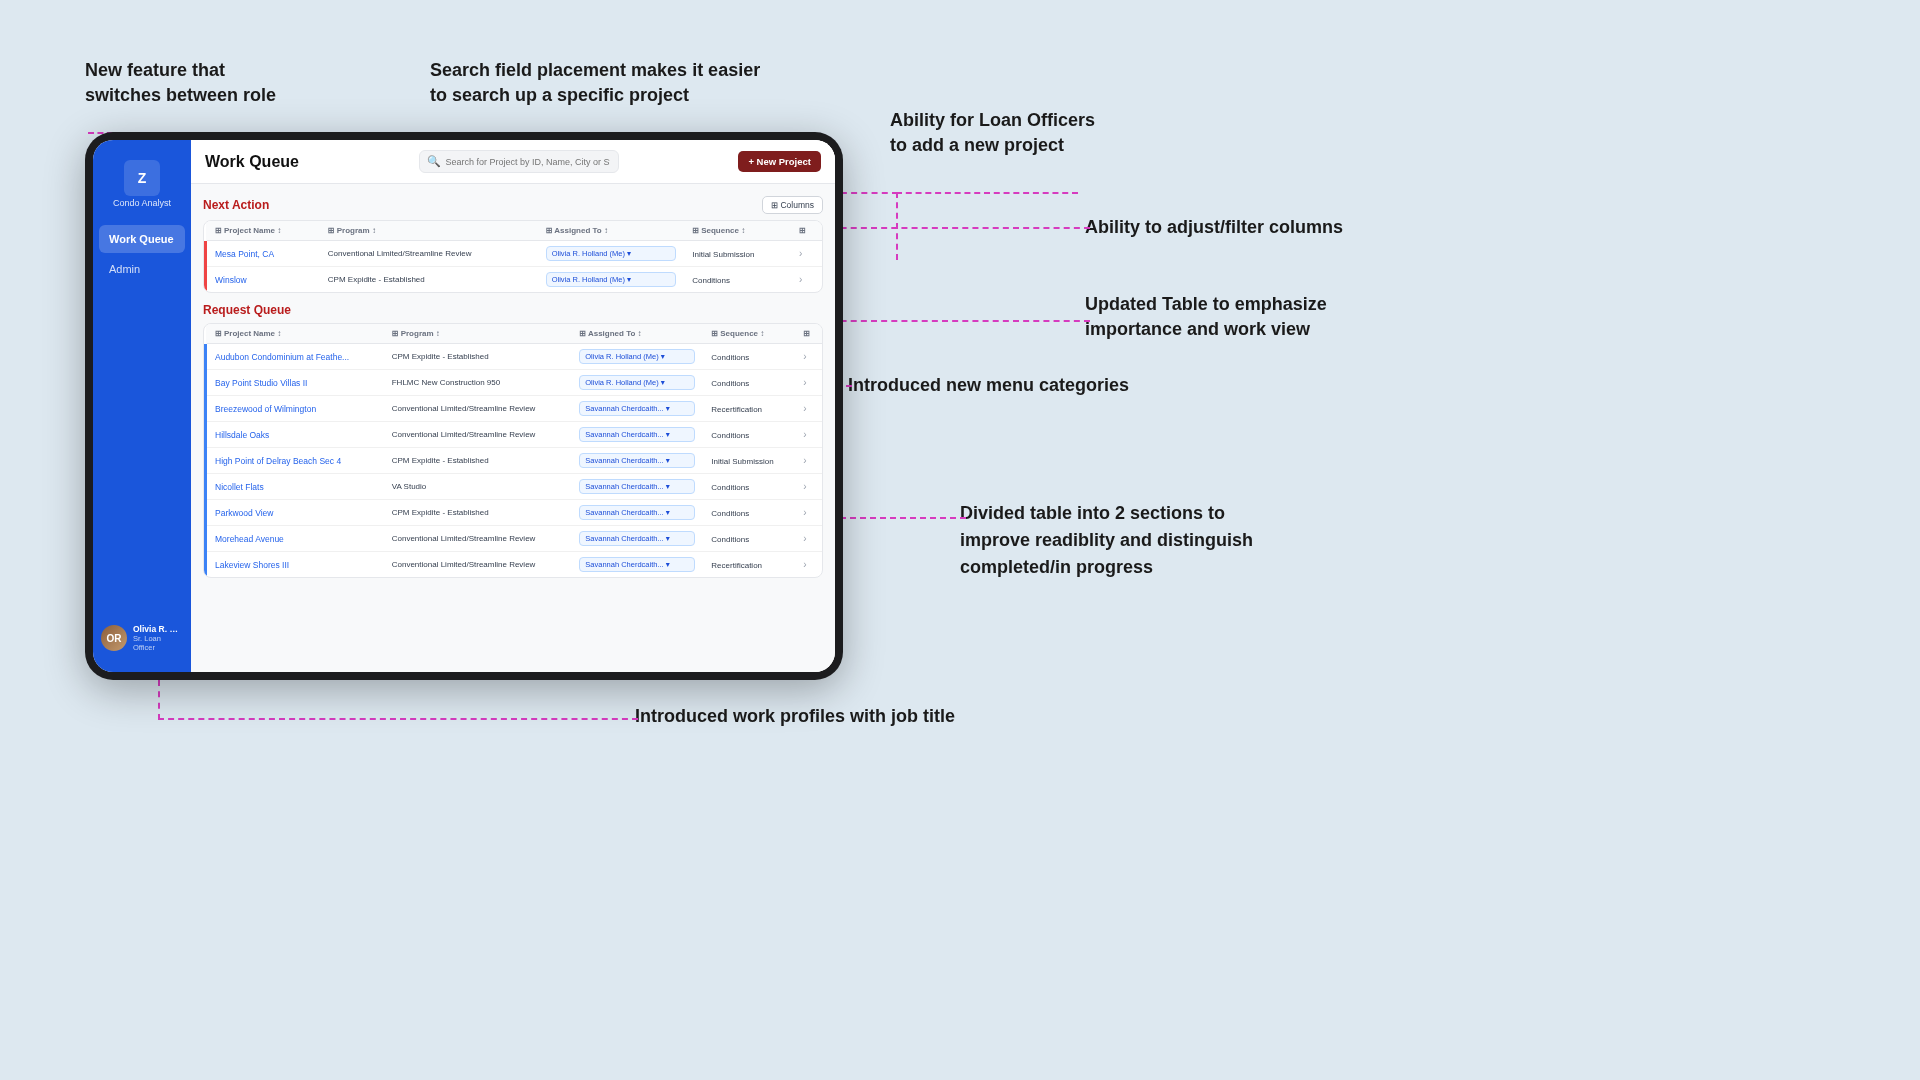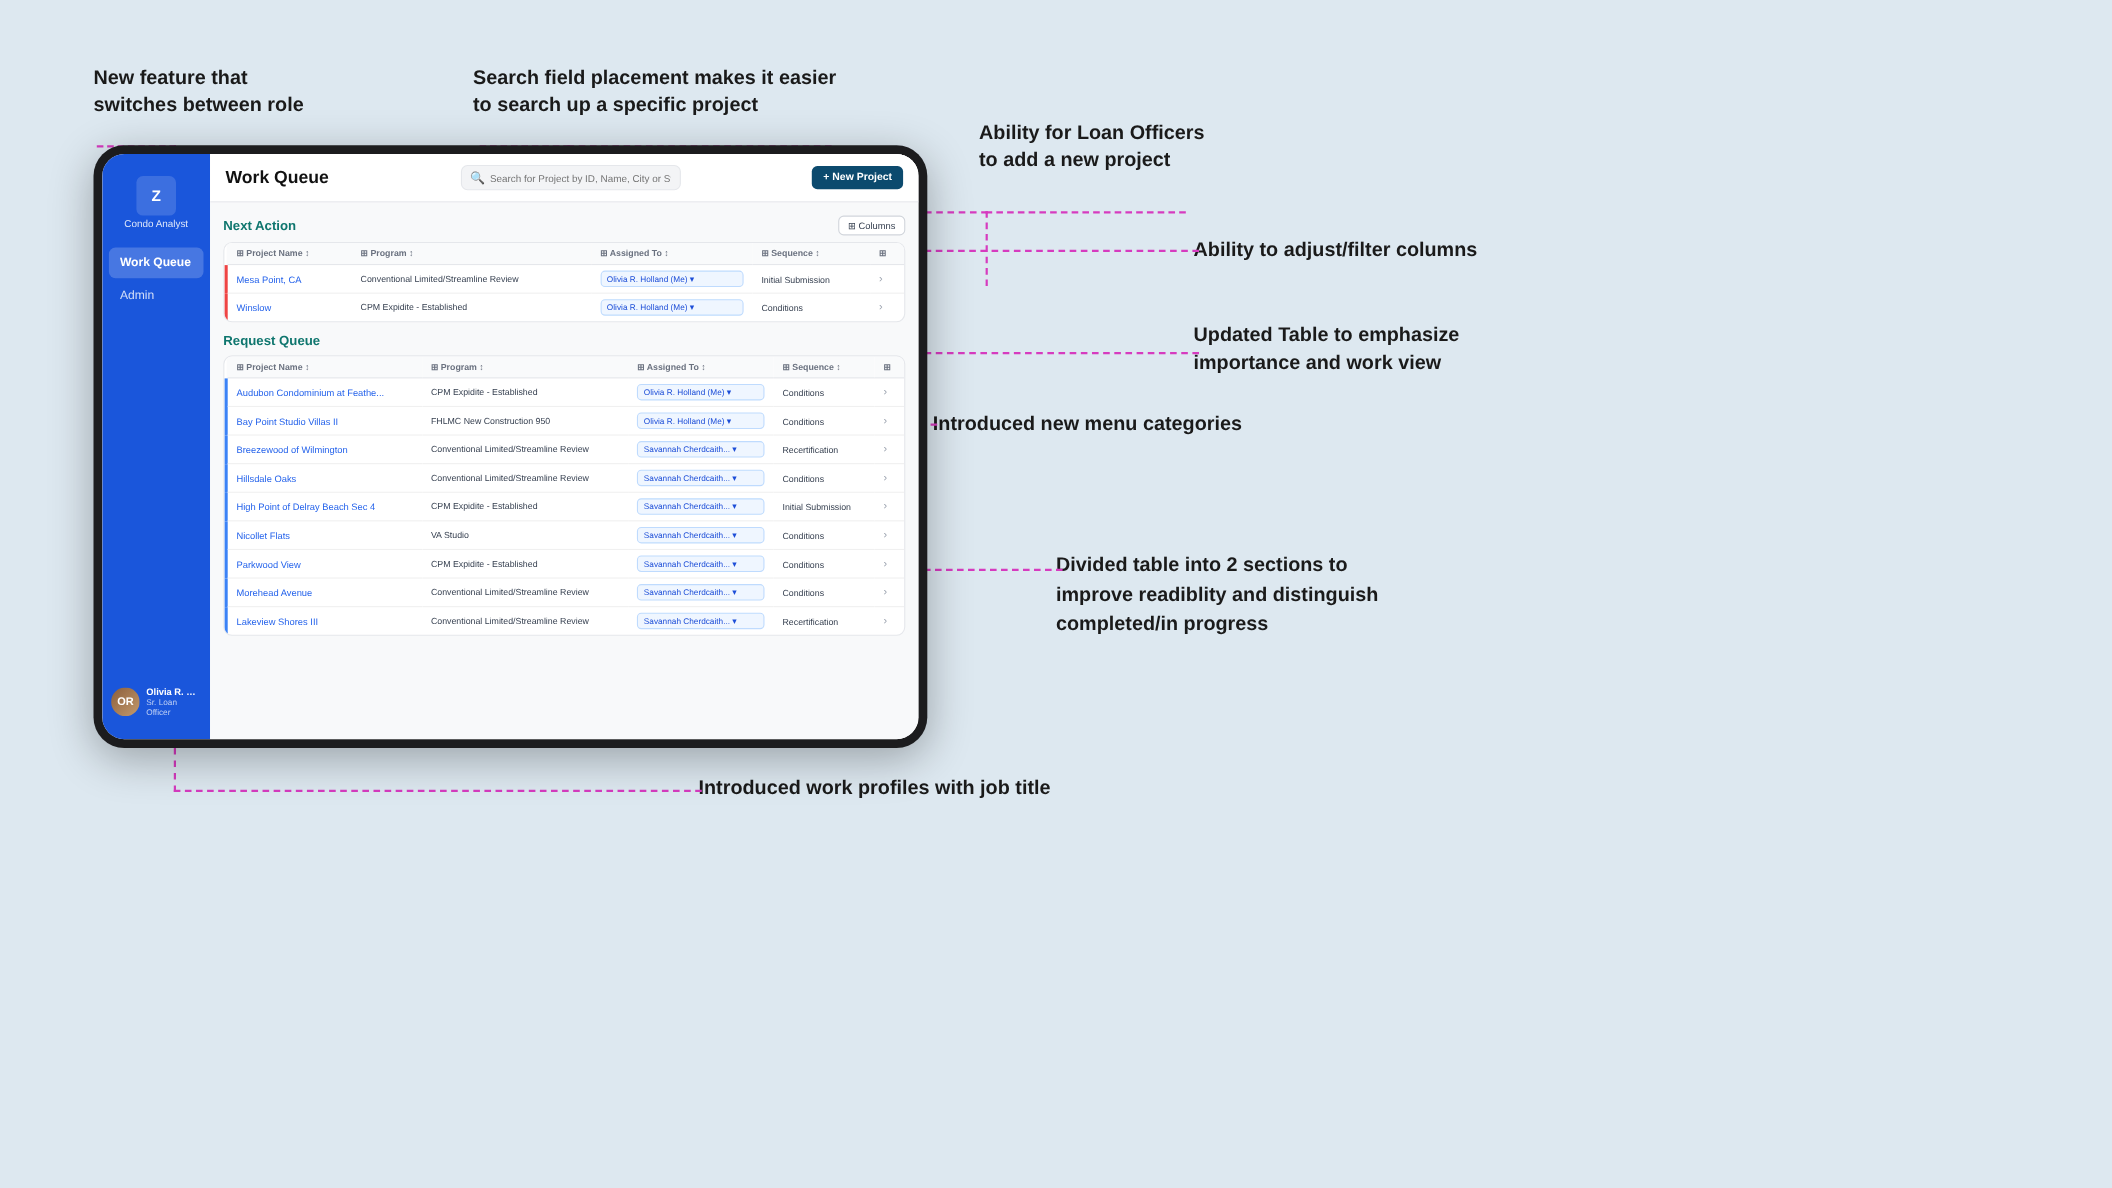--- a/index.html
+++ b/index.html
@@ -206,21 +206,21 @@
       color: #9ca3af;
       width: 100%;
     }
 
     .search-icon {
       color: #9ca3af;
       font-size: 11px;
     }
 
     .new-project-btn {
-      background: #0c4a6e;
+      background: #7f1d1d;
       color: white;
       border: none;
       border-radius: 5px;
       padding: 5px 10px;
       font-size: 9.5px;
       font-weight: 600;
       cursor: pointer;
       display: flex;
       align-items: center;
       gap: 3px;
@@ -237,21 +237,21 @@
       display: flex;
       align-items: center;
       justify-content: space-between;
       margin-bottom: 6px;
       margin-top: 4px;
     }
 
     .section-title {
       font-size: 12px;
       font-weight: 700;
-      color: #0f766e;
+      color: #b91c1c;
     }
 
     .columns-btn {
       display: flex;
       align-items: center;
       gap: 4px;
       background: white;
       border: 1px solid #d1d5db;
       border-radius: 5px;
       padding: 3px 8px;

